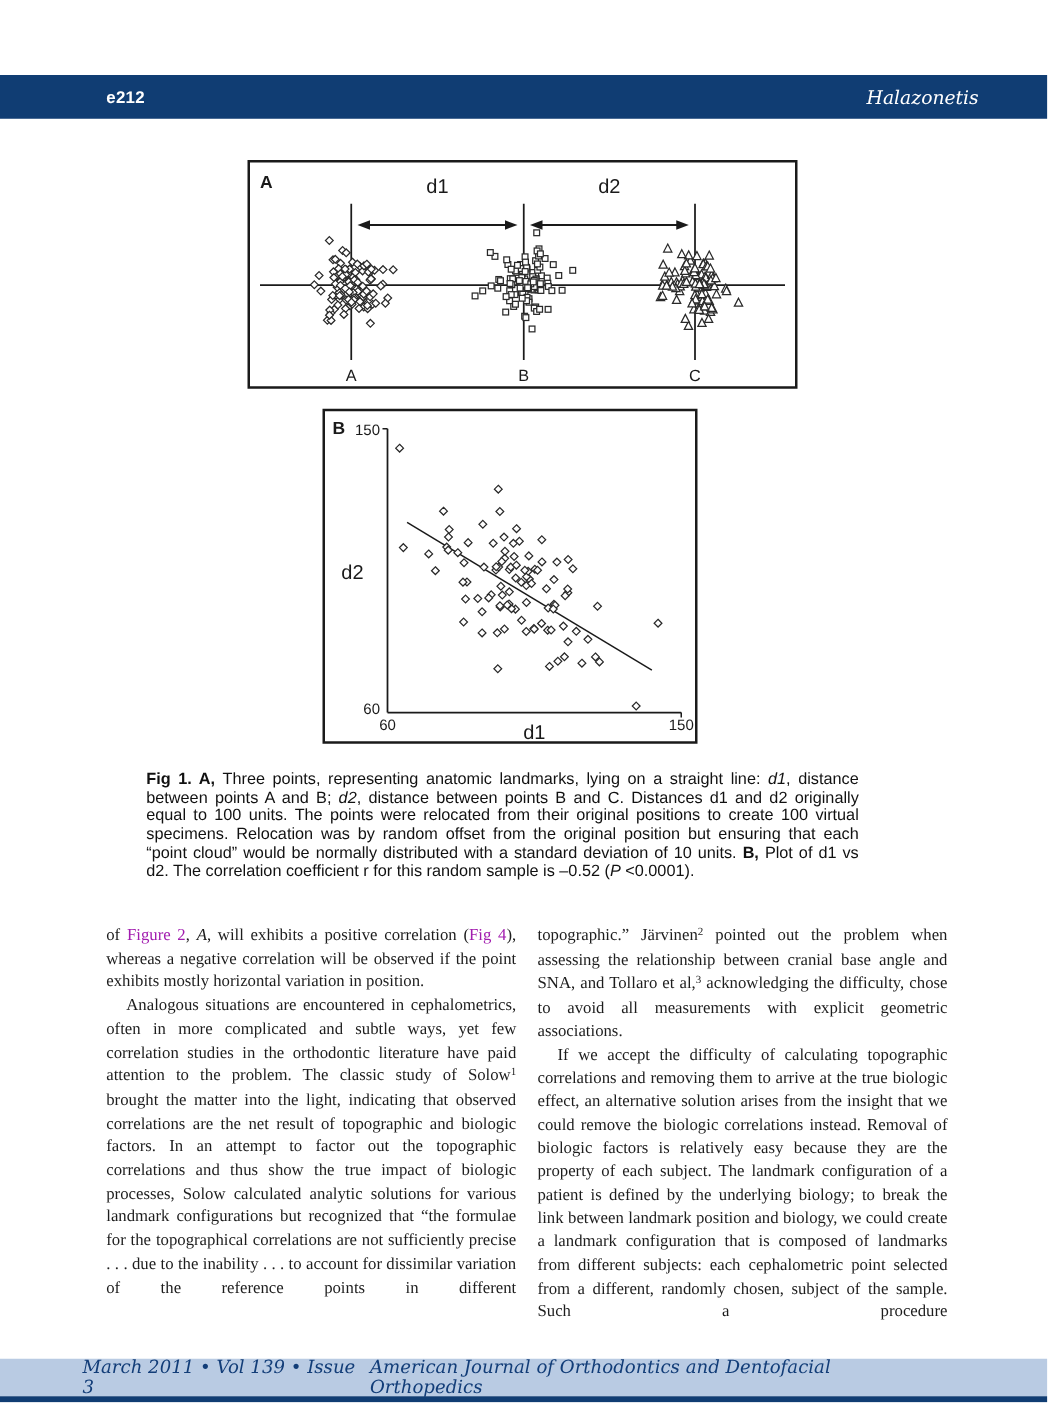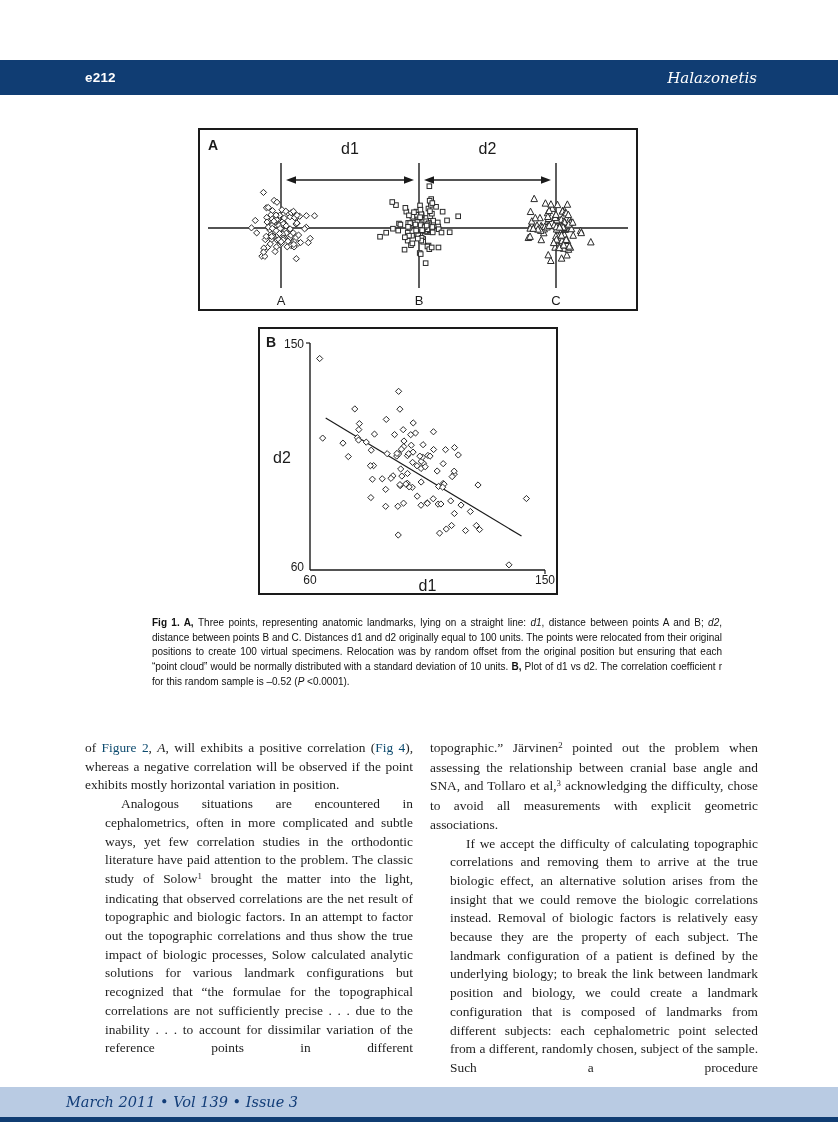--- a/index.html
+++ b/index.html
@@ -5,21 +5,21 @@
   * { margin:0; padding:0; box-sizing:border-box; }
   html,body { background:#ffffff; }
   .page {
     position:relative; width:838px; height:1122px; background:#ffffff;
     font-family:"Liberation Serif", serif; overflow:hidden;
   }
   
   .header-bar {
     position:absolute; left:0; top:60px; width:838px; height:35px;
     background:#103d73; display:flex; align-items:center;
-    justify-content:space-between; padding:0 81px 0 85px;
+    justify-content:space-between; padding:0 55px 0 85px;
   }
   .folio {
     color:#ffffff; font-family:"Liberation Sans", sans-serif;
     font-weight:bold; font-size:13.5px; letter-spacing:.2px;
   }
   .running-head {
     color:#ffffff; font-family:"DejaVu Serif", serif;
     font-style:italic; font-size:15px;text-align:right;
   }
   
@@ -27,40 +27,40 @@
     position:absolute; left:198px; top:128px; width:440px; height:183px;
     border:2px solid #1a1a1a; background:#fff;
   }
   .panel-b {
     position:absolute; left:258px; top:327px; width:300px; height:268px;
     border:2px solid #1a1a1a; background:#fff;
   }
   .panel-a svg, .panel-b svg { display:block; }
   
   .caption {
-    position:absolute; left:152px; top:616px; width:570px;
-    font-family:"Liberation Sans", sans-serif; font-size:10px;
+    position:absolute; left:117px; top:616px; width:570px;
+    font-family:"Liberation Sans", sans-serif; font-size:13px;
     line-height:14.7px; color:#111; text-align:justify;
   }
   
   .columns {
     position:absolute; left:85px; top:739px; width:673px;
     display:flex; gap:17px;
   }
   .col {
     width:328px; font-size:13.4px; line-height:18.7px;
     text-align:justify; color:#1d1d1d;
   }
   .col p { margin:0; }
   .col p.indent { text-indent:16px; }
-  .col p.cont-next { text-align-last:justify;margin-left:20px; }
+  .col p.cont-next { text-align-last:justify; }
   .b { font-weight:bold; }
   .i { font-style:italic; }
   .sup { font-size:0.66em; position:relative; top:-0.45em; }
-  .link { color:#0c4a6e; }
+  .link { color:#a21caf; }
   
   .footer-bar {
     position:absolute; left:0; top:1087px; width:838px; height:30px;
     background:#b9cbe3; display:flex; align-items:center;
     justify-content:space-between; padding:0 83px 0 66px;
     font-family:"DejaVu Serif", serif; font-style:italic;
     font-size:14.5px; color:#123d78;
   }
   .footer-strip {
     position:absolute; left:0; top:1117px; width:838px; height:5px;
@@ -521,16 +521,17 @@
       <p class="indent cont-next"><span>Analogous situations are encountered in cephalometrics, often in more complicated and subtle ways, yet few correlation studies in the orthodontic literature have paid attention to the problem. The classic study of Solow</span><span class="sup">1</span><span> brought the matter into the light, indicating that observed correlations are the net result of topographic and biologic factors. In an attempt to factor out the topographic correlations and thus show the true impact of biologic processes, Solow calculated analytic solutions for various landmark configurations but recognized that “the formulae for the topographical correlations are not sufficiently precise . . . due to the inability . . . to account for dissimilar variation of the reference points in different</span></p>
     </div>
     <div class="col">
       <p><span>topographic.” Järvinen</span><span class="sup">2</span><span> pointed out the problem when assessing the relationship between cranial base angle and SNA, and Tollaro et al,</span><span class="sup">3</span><span> acknowledging the difficulty, chose to avoid all measurements with explicit geometric associations.</span></p>
       <p class="indent cont-next"><span>If we accept the difficulty of calculating topographic correlations and removing them to arrive at the true biologic effect, an alternative solution arises from the insight that we could remove the biologic correlations instead. Removal of biologic factors is relatively easy because they are the property of each subject. The landmark configuration of a patient is defined by the underlying biology; to break the link between landmark position and biology, we could create a landmark configuration that is composed of landmarks from different subjects: each cephalometric point selected from a different, randomly chosen, subject of the sample. Such a procedure</span></p>
     </div>
   </div>
 
   <div class="footer-bar">
     <span>March 2011 • Vol 139 • Issue 3</span>
+    <span>American Journal of Orthodontics and Dentofacial Orthopedics</span>
   </div>
   <div class="footer-strip"></div>
 
 </div>
 
 </body></html>

